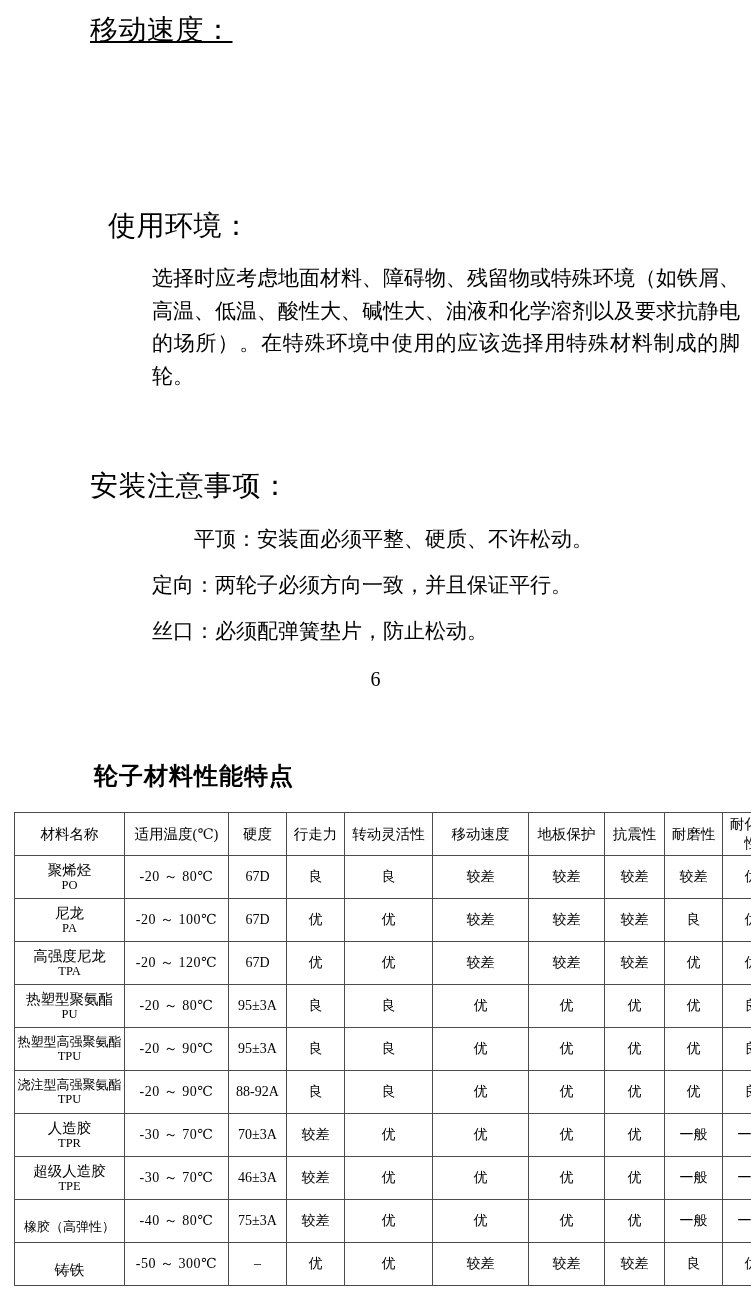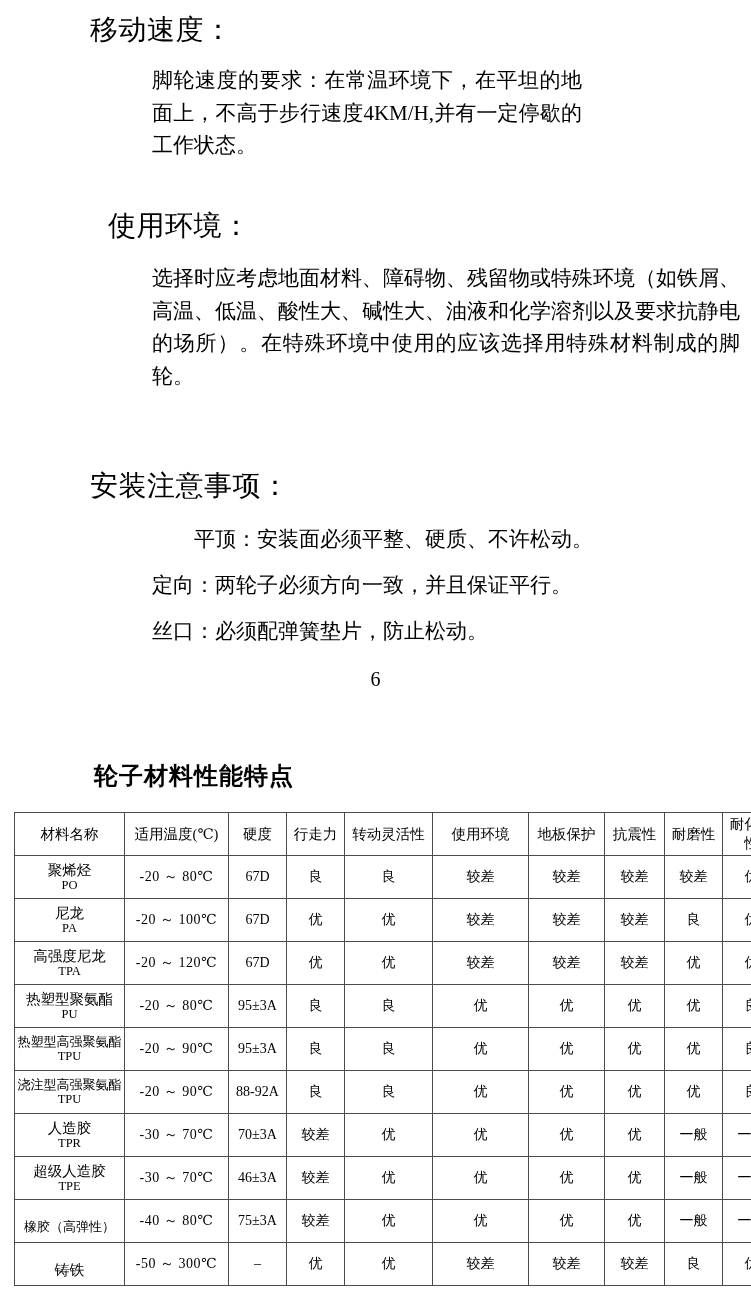--- a/index.html
+++ b/index.html
@@ -31,21 +31,21 @@
     letter-spacing: 0.5px;
   }
   .body-text {
     font-size: 21px;
     line-height: 1.55;
     text-align: justify;
     margin: 0;
   }
 
   
-  #head-speed { position: absolute; left: 90px; top: 12px; }
+  #head-speed { position: absolute; left: 90px; top: 12px; text-decoration: underline; }
   #para-speed { position: absolute; left: 152px; top: 64px; width: 430px; }
 
   #head-env { position: absolute; left: 108px; top: 208px; }
   #para-env { position: absolute; left: 152px; top: 262px; width: 588px; }
 
   #head-install { position: absolute; left: 90px; top: 468px; }
   .install-line {
     position: absolute;
     left: 152px;
     font-size: 21px;
@@ -116,21 +116,20 @@
   .mat-name .cn.small { font-size: 13px; }
   .temp-cell { font-size: 14px; letter-spacing: 0.5px; }
   .hard-cell { font-size: 13px; }
 </style>
 </head>
 <body>
 
 <div class="page">
 
   <h2 class="section-head" id="head-speed">移动速度：</h2>
-  <p class="body-text" id="para-speed">脚轮速度的要求：在常温环境下，在平坦的地面上，不高于步行速度4KM/H,并有一定停歇的工作状态。</p>
 
   <h2 class="section-head" id="head-env">使用环境：</h2>
   <p class="body-text" id="para-env">选择时应考虑地面材料、障碍物、残留物或特殊环境（如铁屑、高温、低温、酸性大、碱性大、油液和化学溶剂以及要求抗静电的场所）。在特殊环境中使用的应该选择用特殊材料制成的脚轮。</p>
 
   <h2 class="section-head" id="head-install">安装注意事项：</h2>
   <div class="install-line" id="install-0">平顶：安装面必须平整、硬质、不许松动。</div>
   <div class="install-line" id="install-1">定向：两轮子必须方向一致，并且保证平行。</div>
   <div class="install-line" id="install-2">丝口：必须配弹簧垫片，防止松动。</div>
 
   <div id="page-number">6</div>
@@ -150,21 +149,21 @@
         <col class="c8">
         <col class="c9">
     </colgroup>
     <thead>
       <tr>
         <th>材料名称</th>
         <th>适用温度(℃)</th>
         <th>硬度</th>
         <th>行走力</th>
         <th>转动灵活性</th>
-        <th>使用环境</th>
+        <th>移动速度</th>
         <th>地板保护</th>
         <th>抗震性</th>
         <th>耐磨性</th>
         <th>耐化学性</th>
       </tr>
     </thead>
     <tbody id="table-body">
         <tr>
           <td>
             <span class="mat-name">

